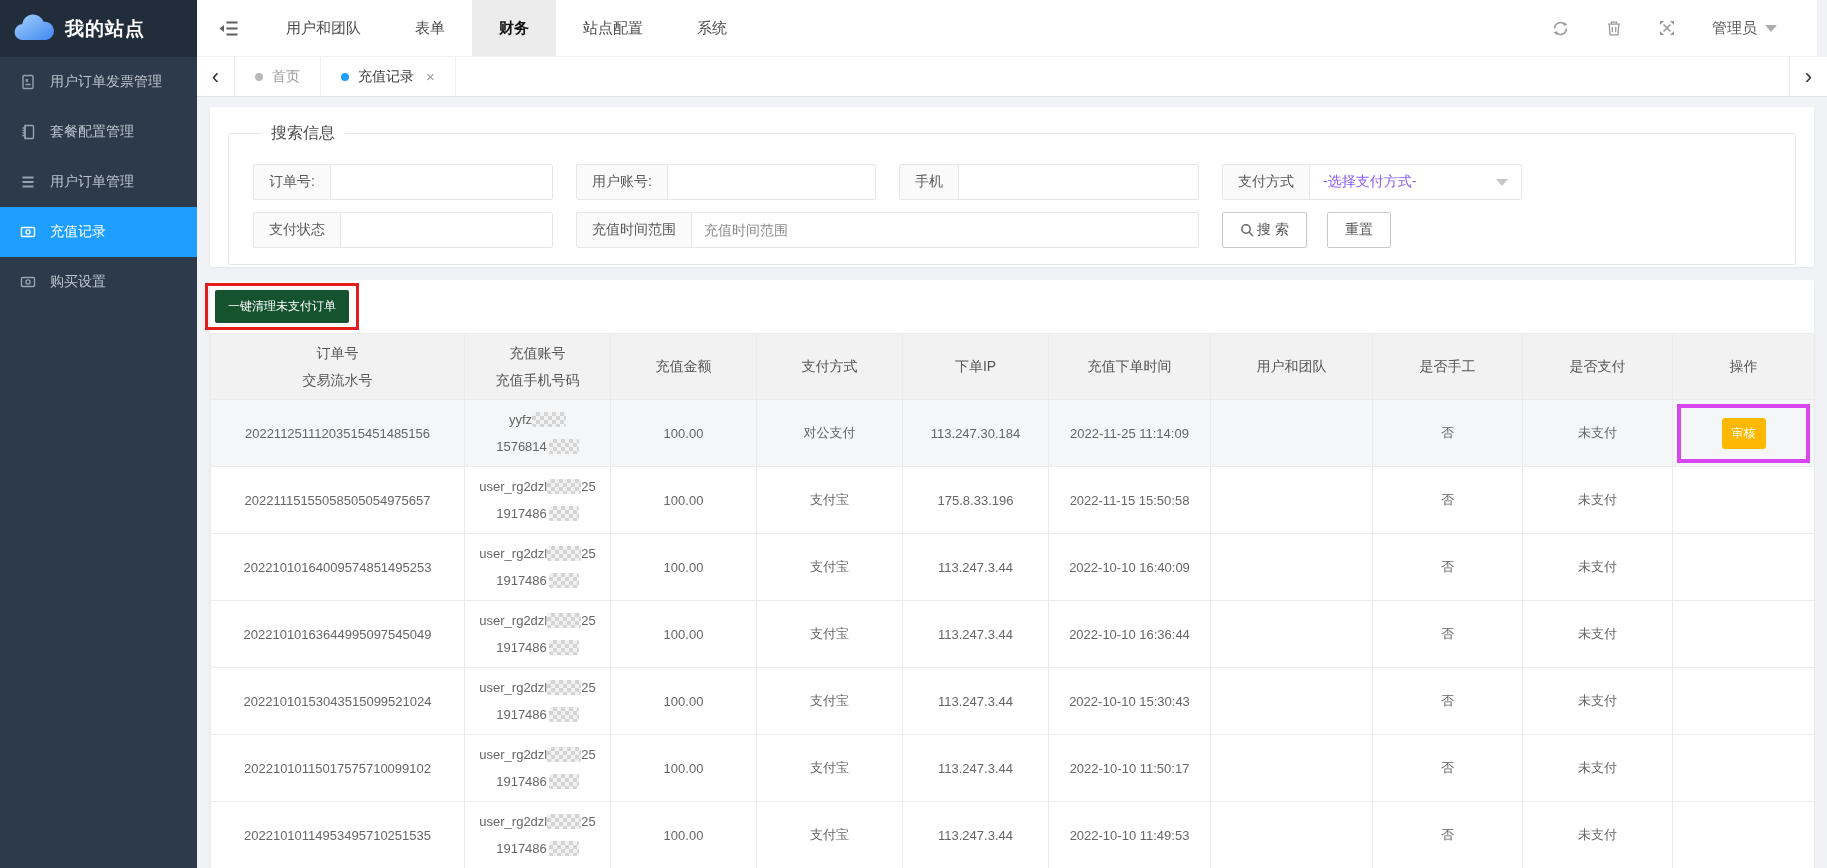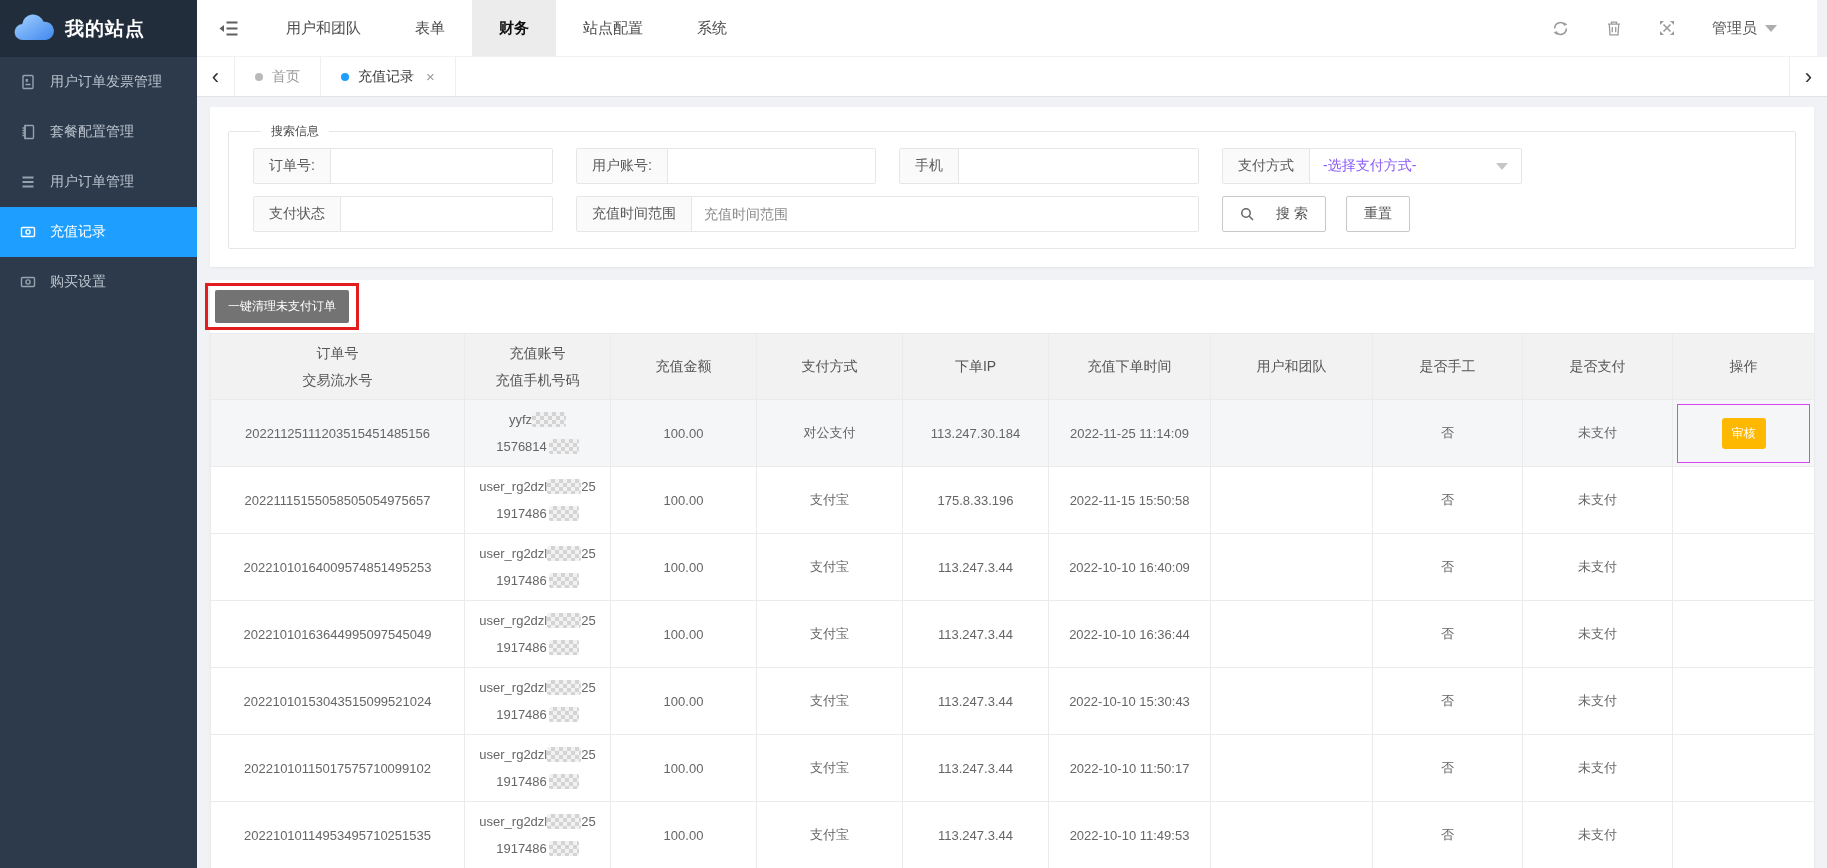--- a/index.html
+++ b/index.html
@@ -42,54 +42,54 @@
   .tab.active .dot { background:#1e9fff; }
   .tab .close { color:#9b9b9b; font-size:15px; margin-left:3px; }
 
   
   .content { position:absolute; left:197px; top:97px; right:0; bottom:0; background:#f0f2f5; overflow:hidden; }
   .card { position:absolute; background:#fff; box-shadow:0 1px 2px rgba(0,0,0,.06); }
   .search-card { left:13px; top:10px; width:1604px; height:160px; }
   .table-card  { left:13px; top:183px; width:1604px; height:720px; }
 
   .search-fs { margin:16px 18px 0 18px; border:1px solid #e6e6e6; border-radius:2px; padding:0 0 16px 24px; }
-  .search-fs legend { margin-left:8px; padding:0 10px; font-size:12px; color:#4d4d4d;margin-top:8px; }
+  .search-fs legend { margin-left:8px; padding:0 10px; font-size:16px; color:#4d4d4d;margin-top:8px; }
   .field-row { display:flex; gap:23px; margin-top:12px; }
-  .field-row.first { margin-top:8px; }
+  .field-row.first { margin-top:20px; }
   .fgroup { display:flex; width:300px; height:36px; border:1px solid #e6e6e6; border-radius:2px;
             overflow:hidden; background:#fff; }
   .fgroup.wide { width:623px; }
   .flabel { background:#fafafa; border-right:1px solid #e6e6e6; display:flex; align-items:center;
             justify-content:center; padding:0 15px; font-size:14px; color:#595959; white-space:nowrap; }
   .finput { flex:1; border:none; outline:none; font-size:14px; padding:0 12px; color:#333; min-width:0; }
   .finput::placeholder { color:#8c8c8c; }
   .fselect { flex:1; display:flex; align-items:center; justify-content:space-between;
              padding:0 13px; font-size:14px; color:#8b5cf6; cursor:pointer;gap:24px; }
   .sel-caret { width:0; height:0; border-left:6px solid transparent; border-right:6px solid transparent;
                border-top:7px solid #c6c6c6; }
   .btns { display:flex; gap:20px; }
   .btn-plain { height:36px; padding:0 17px; background:#fff; border:1px solid #c9c9c9; border-radius:2px;
-               font-size:14px; color:#555; display:flex; align-items:center; gap:22px; cursor:pointer; }
+               font-size:14px; color:#555; display:flex; align-items:center; gap:3px; cursor:pointer; }
 
   
   .clear-annotation { position:absolute; left:8px; top:186px; border:3px solid #e11d1d;
                       padding:4px 7px; z-index:4; }
-  .btn-orange { background:#737373; color:#fff; border:none; font-size:12px; padding:8px 13px;
+  .btn-orange { background:#14532d; color:#fff; border:none; font-size:12px; padding:8px 13px;
                 border-radius:2px; cursor:pointer; white-space:nowrap; }
 
   
   .data-table { position:absolute; left:0; top:53px; width:100%; border-collapse:collapse; table-layout:fixed; }
   .data-table th, .data-table td { border:1px solid #ebebeb; text-align:center; }
   .data-table thead th { background:#f2f2f2; height:66px; font-weight:400; font-size:14px; color:#555; }
   .data-table thead .h2 div { line-height:27px; }
   .data-table tbody td { height:67px; font-size:13px; color:#666; background:#fff; }
   .data-table tbody tr.hl td { background:#f5f6f7; }
   .acct-line { line-height:27px; }
   .status-unpaid { color:#f5222d; }
-  .audit-box { border:1px solid #d946ef; margin:3px 4px; height:59px; display:flex;
+  .audit-box { border:4px solid #d946ef; margin:3px 4px; height:59px; display:flex;
                align-items:center; justify-content:center; }
   .btn-audit { background:#ffb800; color:#fff; border:none; border-radius:3px; font-size:12px;
                padding:7px 10px; cursor:pointer; }
   .mosaic { display:inline-block; vertical-align:-3px; height:15px; border-radius:2px;
             background-color:#e8e8e8;
             background-image:linear-gradient(45deg,#d4d4d4 25%,transparent 25%,transparent 75%,#d4d4d4 75%),
                              linear-gradient(45deg,#d4d4d4 25%,#f2f2f2 25%,#f2f2f2 75%,#d4d4d4 75%);
             background-size:8px 8px; background-position:0 0,4px 4px; }
   .m-account { width:34px; } .m-phone { width:30px; margin-left:2px; }
 </style>

